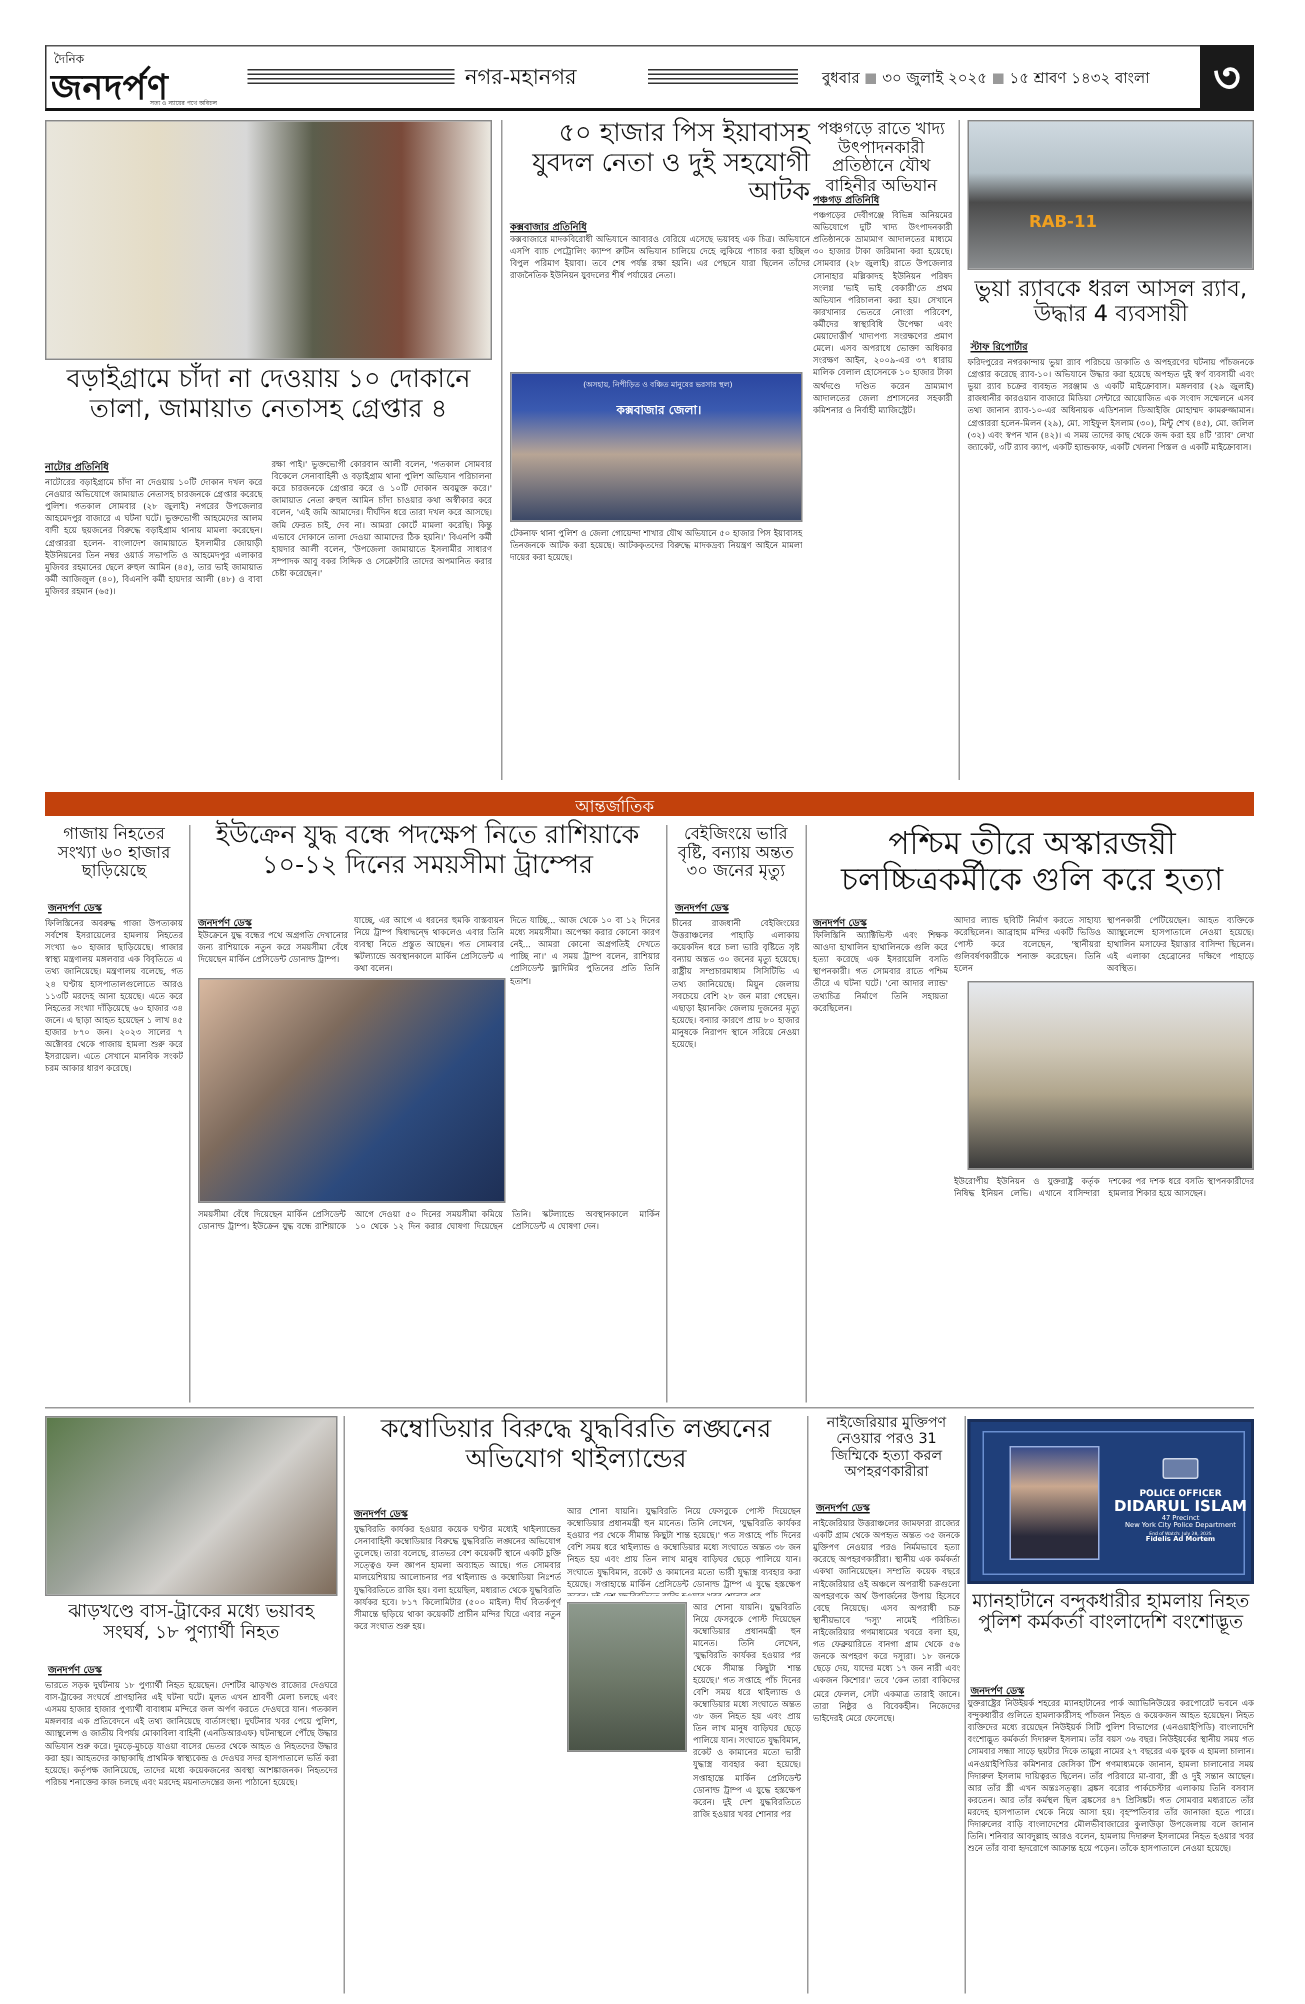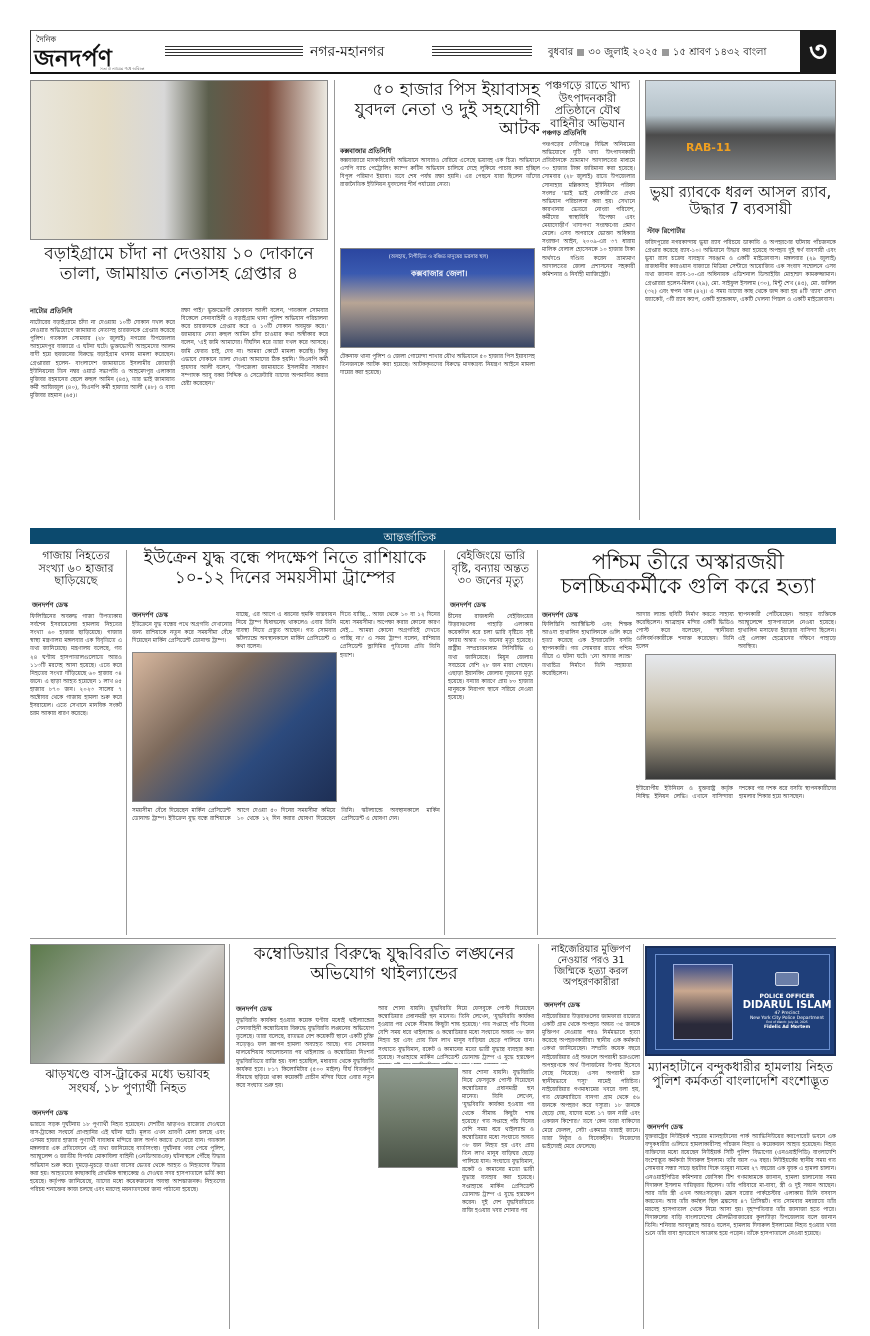--- a/index.html
+++ b/index.html
@@ -13,25 +13,25 @@
   .rule-group { height: 10px; border-top: 1px solid #333; border-bottom: 1px solid #333; }
   .rule-group::before { content: ""; display: block; margin-top: 2px; border-top: 1px solid #333; }
   .rule-group::after { content: ""; display: block; margin-top: 2px; border-top: 1px solid #333; }
   .section-name { left: 310px; top: 40px; font-size: 14px; }
   .date-line { left: 548px; top: 44px; font-size: 10px; }
   .date-sq { display: inline-block; width: 7px; height: 7px; background: #999; margin: 0 4px; vertical-align: middle; }
   .page-num { left: 800px; top: 30px; width: 36px; height: 44px; background: #1a1a1a; color: #fff; font-size: 28px; font-weight: bold; text-align: center; line-height: 44px; }
   
   .photo { background: linear-gradient(135deg, #9a8f82 0%, #c9c2b6 40%, #6d6358 100%); border: 1px solid #888; }
   .headline { font-family: "DejaVu Sans", sans-serif; text-align: center; line-height: 1.15; }
-  .byline { font-size: 6.5px; font-weight: bold; }
+  .byline { font-size: 6.5px; text-decoration: underline; font-weight: bold; }
   .body-text { font-size: 5.6px; line-height: 1.45; text-align: justify; color: #222; }
   .vline { width: 1px; background: #999; }
   .hline { height: 1px; background: #999; }
-  .section-band { left: 30px; top: 528px; width: 806px; height: 16px; background: #0c4a6e; }
+  .section-band { left: 30px; top: 528px; width: 806px; height: 16px; background: #c2410c; }
   .section-band span { position: absolute; right: 400px; top: 1px; color: #fff; font-size: 11px; font-family: "DejaVu Sans", sans-serif; }
   .rab-photo { background: linear-gradient(180deg, #cfd9e0 0%, #b5c2c9 35%, #4b4b4b 55%, #8a8d8f 100%); }
   .police-card { background: #1f3f7a; border: 2px solid #1a2f5a; }
   .police-inner { border: 1px solid #6a8fd0; }
   .trump-photo { background: linear-gradient(135deg, #d9b9a0 0%, #7d6a5c 35%, #2c4a7d 65%, #1e2f55 100%); }
   .oscar-photo { background: linear-gradient(180deg, #e6e9ee 0%, #cfc8b8 35%, #b0a58c 60%, #3a3a3a 100%); }
   .bus-photo { background: linear-gradient(135deg, #5b7a4a 0%, #9da39b 40%, #d2d0cc 60%, #7d6b5a 100%); }
   .soldier-photo { background: linear-gradient(180deg, #8e9a8e 0%, #6f7a6a 50%, #4a5347 100%); }
   .arrest-photo { background: linear-gradient(180deg, #2b46a0 0%, #3a5ab0 25%, #b8a595 55%, #3a4766 100%); }
   .caption-box { font-size: 7px; color: #fff; }
@@ -70,21 +70,21 @@
 
 <div class="abs headline" style="left:540px;top:80px;width:95px;font-size:11px;">পঞ্চগড়ে রাতে খাদ্য উৎপাদনকারী প্রতিষ্ঠানে যৌথ বাহিনীর অভিযান</div>
 <div class="abs byline" style="left:542px;top:128px;">পঞ্চগড় প্রতিনিধি</div>
 <div class="abs body-text" style="left:542px;top:140px;width:93px;height:383px;overflow:hidden;">পঞ্চগড়ের দেবীগঞ্জে বিভিন্ন অনিয়মের অভিযোগে দুটি খাদ্য উৎপাদনকারী প্রতিষ্ঠানকে ভ্রাম্যমাণ আদালতের মাধ্যমে ৩০ হাজার টাকা জরিমানা করা হয়েছে। সোমবার (২৮ জুলাই) রাতে উপজেলার সোনাহার মল্লিকাদহ ইউনিয়ন পরিষদ সংলগ্ন 'ভাই ভাই বেকারী'তে প্রথম অভিযান পরিচালনা করা হয়। সেখানে কারখানার ভেতরে নোংরা পরিবেশ, কর্মীদের স্বাস্থ্যবিধি উপেক্ষা এবং মেয়াদোত্তীর্ণ খাদ্যপণ্য সংরক্ষণের প্রমাণ মেলে। এসব অপরাধে ভোক্তা অধিকার সংরক্ষণ আইন, ২০০৯-এর ৩৭ ধারায় মালিক বেলাল হোসেনকে ১০ হাজার টাকা অর্থদণ্ডে দণ্ডিত করেন ভ্রাম্যমাণ আদালতের জেলা প্রশাসনের সহকারী কমিশনার ও নির্বাহী ম্যাজিস্ট্রেট।</div>
 
 <div class="abs vline" style="left:639px;top:80px;height:440px;"></div>
 
 <div class="abs photo rab-photo" style="left:645px;top:80px;width:191px;height:100px;">
   <div class="abs" style="left:40px;top:60px;font-size:11px;font-weight:bold;color:#f0a020;font-family:'DejaVu Sans',sans-serif;">RAB-11</div>
 </div>
-<div class="abs headline" style="left:645px;top:184px;width:191px;font-size:15px;">ভুয়া র‍্যাবকে ধরল আসল র‍্যাব, উদ্ধার 7 ব্যবসায়ী</div>
+<div class="abs headline" style="left:645px;top:184px;width:191px;font-size:15px;">ভুয়া র‍্যাবকে ধরল আসল র‍্যাব, উদ্ধার 4 ব্যবসায়ী</div>
 <div class="abs byline" style="left:647px;top:226px;">স্টাফ রিপোর্টার</div>
 <div class="abs body-text" style="left:645px;top:238px;width:191px;height:285px;overflow:hidden;">ফরিদপুরের নগরকান্দায় ভুয়া র‍্যাব পরিচয়ে ডাকাতি ও অপহরণের ঘটনায় পাঁচজনকে গ্রেপ্তার করেছে র‍্যাব-১০। অভিযানে উদ্ধার করা হয়েছে অপহৃত দুই স্বর্ণ ব্যবসায়ী এবং ভুয়া র‍্যাব চক্রের ব্যবহৃত সরঞ্জাম ও একটি মাইক্রোবাস। মঙ্গলবার (২৯ জুলাই) রাজধানীর কারওয়ান বাজারে মিডিয়া সেন্টারে আয়োজিত এক সংবাদ সম্মেলনে এসব তথ্য জানান র‍্যাব-১০-এর অধিনায়ক এডিশনাল ডিআইজি মোহাম্মদ কামরুজ্জামান। গ্রেপ্তাররা হলেন-মিলন (২৯), মো. সাইফুল ইসলাম (৩০), মিন্টু শেখ (৪৫), মো. জলিল (৩২) এবং স্বপন খান (৪২)। এ সময় তাদের কাছ থেকে জব্দ করা হয় ৪টি 'র‍্যাব' লেখা জ্যাকেট, ৩টি র‍্যাব ক্যাপ, একটি হ্যান্ডকাফ, একটি খেলনা পিস্তল ও একটি মাইক্রোবাস।</div>
 
 <div class="abs section-band">
   <span>আন্তর্জাতিক</span>
 </div>
 
 <div class="abs headline" style="left:30px;top:550px;width:92px;font-size:11px;">গাজায় নিহতের সংখ্যা ৬০ হাজার ছাড়িয়েছে</div>
 <div class="abs byline" style="left:32px;top:600px;">জনদর্পণ ডেস্ক</div>
 <div class="abs body-text" style="left:30px;top:612px;width:92px;height:325px;overflow:hidden;">ফিলিস্তিনের অবরুদ্ধ গাজা উপত্যকায় সর্বশেষ ইসরায়েলের হামলায় নিহতের সংখ্যা ৬০ হাজার ছাড়িয়েছে। গাজার স্বাস্থ্য মন্ত্রণালয় মঙ্গলবার এক বিবৃতিতে এ তথ্য জানিয়েছে। মন্ত্রণালয় বলেছে, গত ২৪ ঘণ্টায় হাসপাতালগুলোতে আরও ১১৩টি মরদেহ আনা হয়েছে। এতে করে নিহতের সংখ্যা দাঁড়িয়েছে ৬০ হাজার ৩৪ জনে। এ ছাড়া আহত হয়েছেন ১ লাখ ৪৫ হাজার ৮৭০ জন। ২০২৩ সালের ৭ অক্টোবর থেকে গাজায় হামলা শুরু করে ইসরায়েল। এতে সেখানে মানবিক সংকট চরম আকার ধারণ করেছে।</div>

